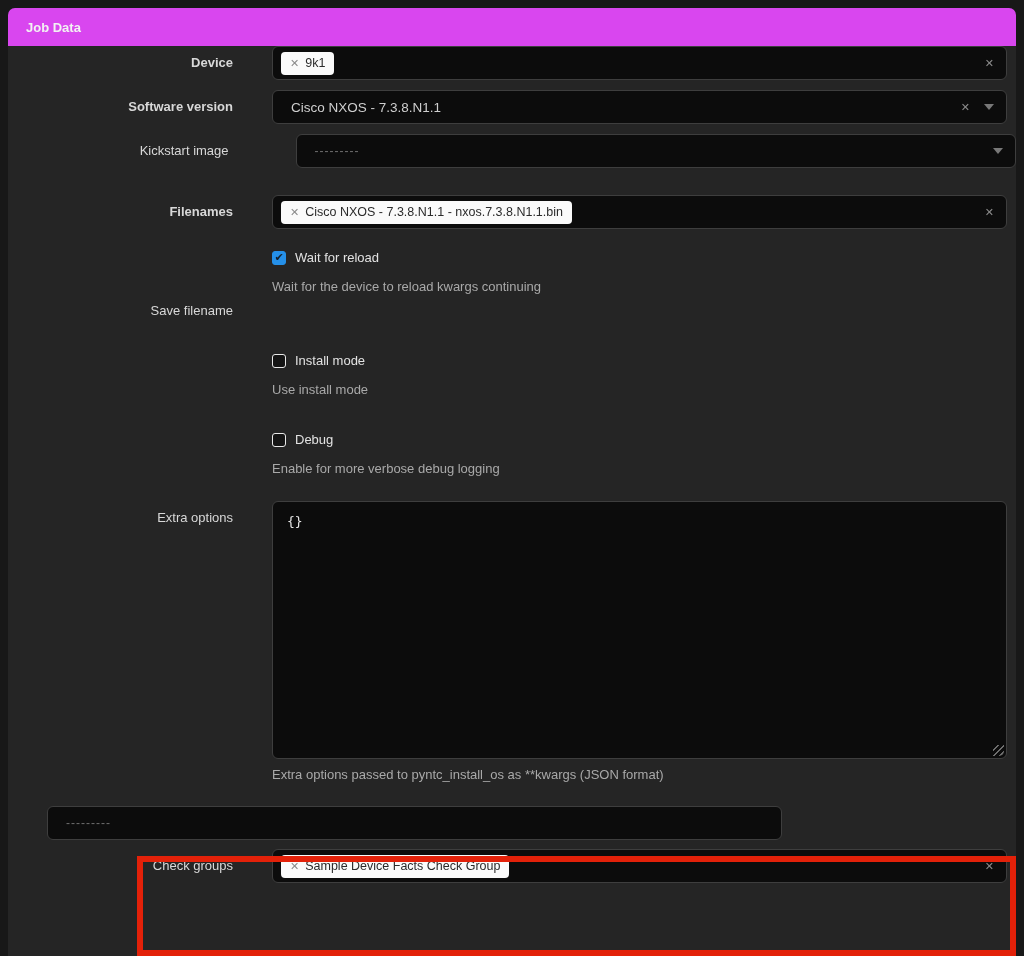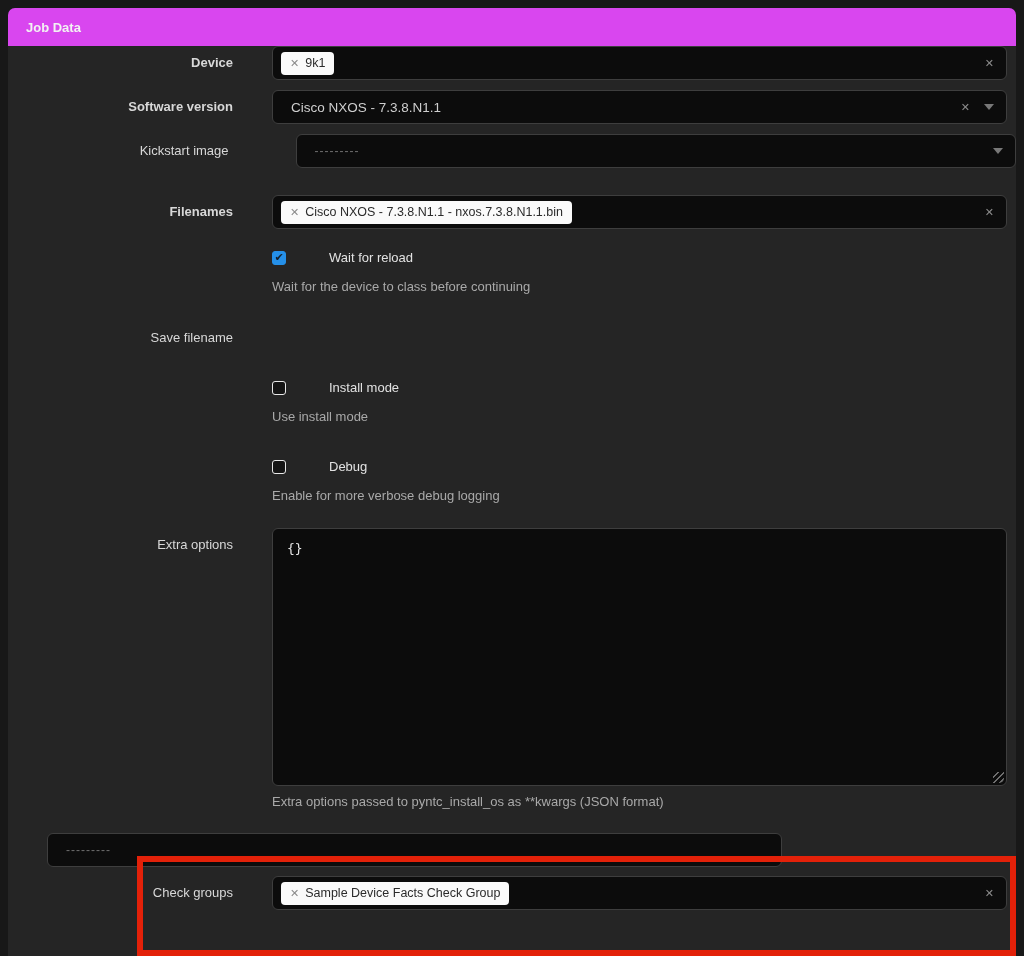--- a/index.html
+++ b/index.html
@@ -107,21 +107,21 @@
     border: 1.5px solid #e8e8e8;
   }
   .checkbox.checked {
     background: #2590e9;
     border: 1.5px solid #2590e9;
     display: flex; align-items: center; justify-content: center;
     color: #14202c;
     font-size: 11px; font-weight: bold;
     line-height: 1;
   }
-  .checkbox-label { font-size: 13px; color: #e2e2e2; margin-left: 34px; }
+  .checkbox-label { font-size: 13px; color: #e2e2e2; }
   .help-text {
     font-size: 13px;
     color: #a9a9a9;
     margin-top: 14px;
   }
 
   .textarea-box {
     width: 100%;
     height: 258px;
     background: #0c0c0c;
@@ -215,25 +215,25 @@
       </div>
     </div>
 
     <div class="row" style="margin-top:21px;">
       <div class="label-col"></div>
       <div class="control-col">
         <div class="checkbox-line">
           <span class="checkbox checked">✔</span>
           <span class="checkbox-label">Wait for reload</span>
         </div>
-        <div class="help-text">Wait for the device to class before continuing</div>
-      </div>
-    </div>
-
-    <div class="row" style="margin-top:27px;align-items:center;">
+        <div class="help-text">Wait for the device to reload kwargs continuing</div>
+      </div>
+    </div>
+
+    <div class="row" style="align-items:center;">
       <div class="label-col">Save filename</div>
     </div>
 
     <div class="row" style="margin-top:35px;">
       <div class="label-col"></div>
       <div class="control-col">
         <div class="checkbox-line">
           <span class="checkbox unchecked"></span>
           <span class="checkbox-label">Install mode</span>
         </div>

